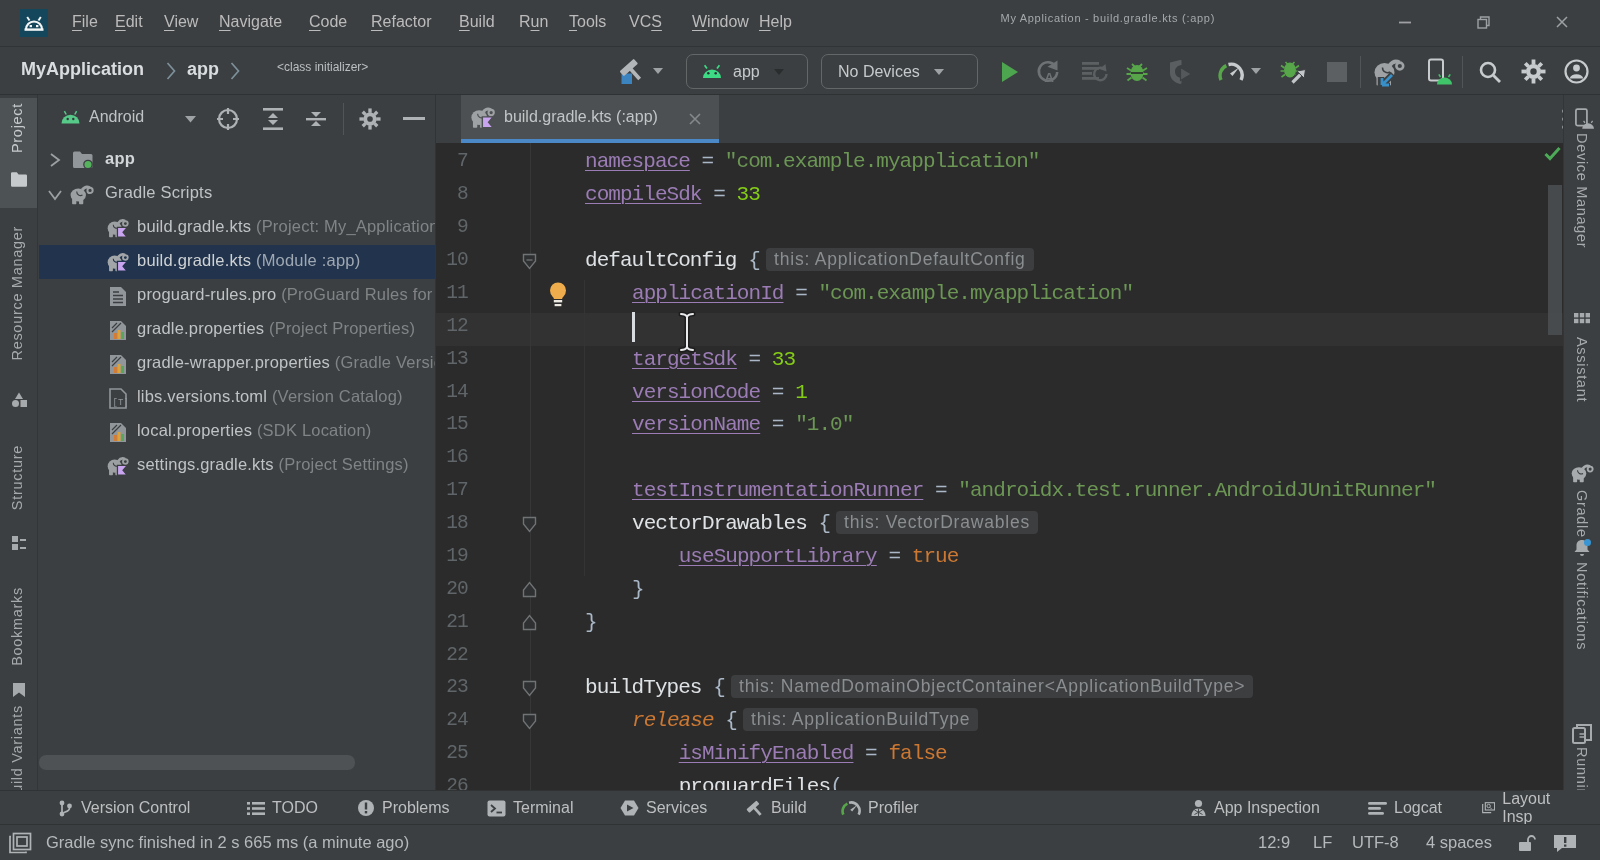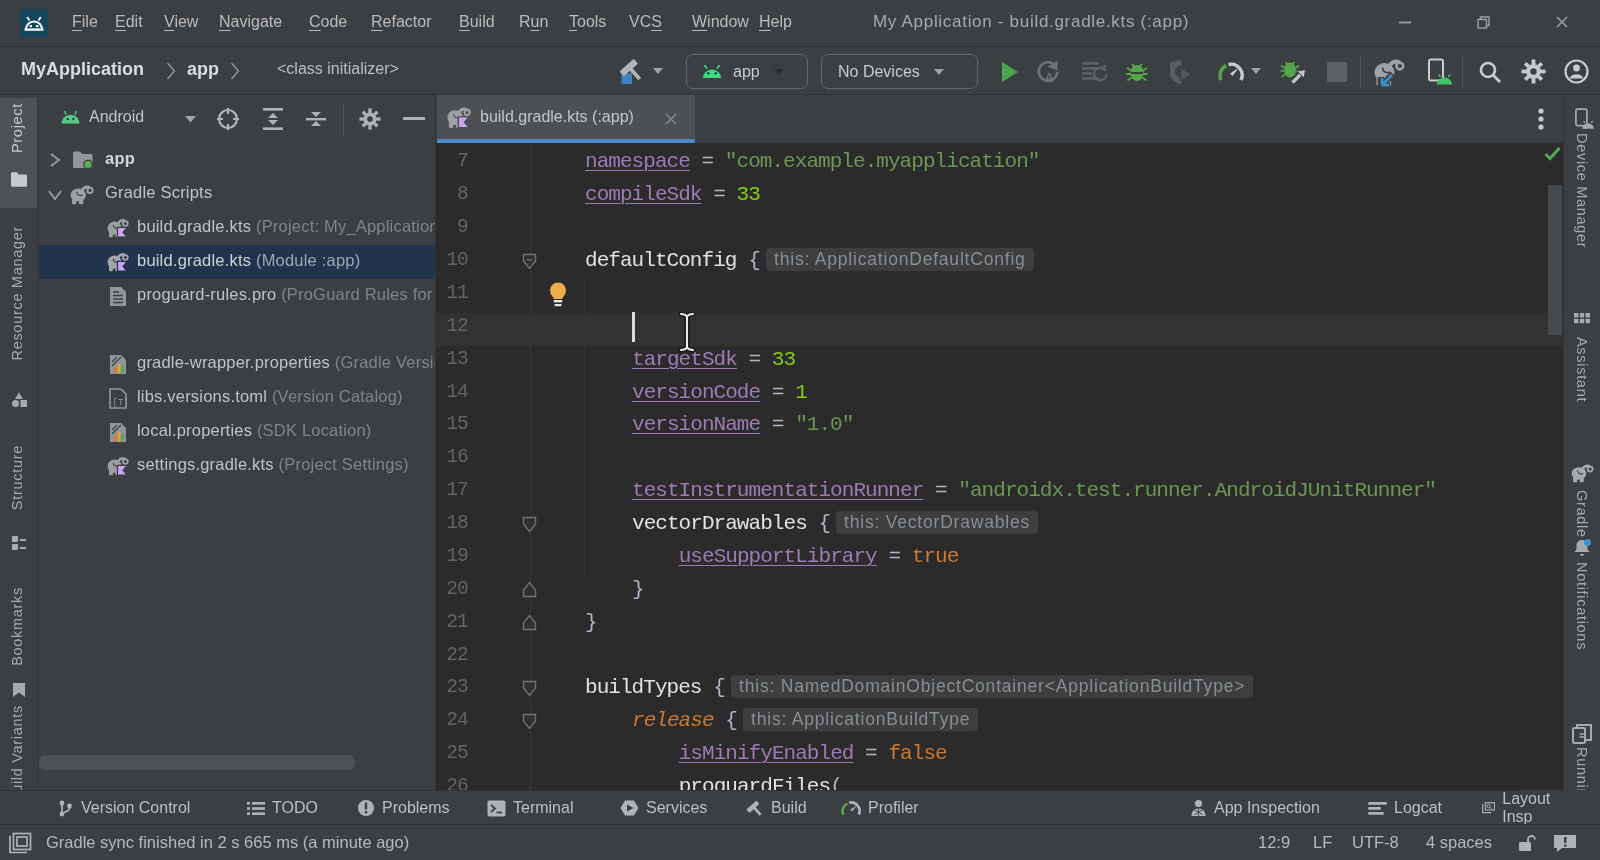--- a/index.html
+++ b/index.html
@@ -3,27 +3,27 @@
 <meta charset="utf-8">
 <style>
   * { box-sizing: border-box; margin:0; padding:0; }
   html,body { width:1600px; height:860px; overflow:hidden; }
   body { background:#3c3f41; font-family:"Liberation Sans",sans-serif; position:relative; }
   .abs { position:absolute; }
   
   #titlebar { left:0; top:0; width:1600px; height:47px; background:#3c3f41; border-bottom:1px solid #313435; }
   .menuitem { position:absolute; top:13px; font-size:16px; color:#bbbbbb; }
   .menuitem u { text-decoration-thickness:1px; text-underline-offset:3px; }
-  #wintitle { position:absolute; top:12px; left:873px; width:342px; text-align:left; font-size:17px; color:#a5a9ac; letter-spacing:0.7px;}
+  #wintitle { position:absolute; top:12px; left:873px; width:342px; text-align:right; font-size:11px; color:#a5a9ac; letter-spacing:0.7px;}
   #toolbar { left:0; top:48px; width:1600px; height:47px; background:#3c3f41; border-bottom:1px solid #2f3233; }
-  .crumb { font-size:16px; color:#c5c8ca; }
+  .crumb { font-size:12px; color:#c5c8ca; }
   .combo { position:absolute; top:6px; height:35px; border:1px solid #646768; border-radius:7px; display:flex; align-items:center; }
   
   #row3 { left:0; top:95px; width:1600px; height:48px; background:#3c3f41; }
-  #tabbar { position:absolute; left:436px; top:0; width:1128px; height:48px; background:#3c3f41; }
+  #tabbar { position:absolute; left:460px; top:0; width:1128px; height:48px; background:#3c3f41; }
   #tab1 { position:absolute; left:1px; top:0; width:258px; height:48px; background:#4c5052; }
   #tabline { position:absolute; left:1px; top:44px; width:258px; height:4px; background:#4a88c7; }
   
   #leftstrip { left:0; top:95px; width:38px; height:695px; background:#3c3f41; border-right:1px solid #323637; overflow:hidden; }
   #rightstrip { left:1563px; top:95px; width:37px; height:695px; background:#3c3f41; border-left:1px solid #323637; overflow:hidden; }
   .vlabel-l { position:absolute; writing-mode:vertical-rl; transform:rotate(180deg); font-size:14.5px; letter-spacing:0.7px; color:#a7aaac; left:9px; white-space:nowrap; }
   .vlabel-r { position:absolute; writing-mode:vertical-rl; font-size:14.5px; letter-spacing:0.7px; color:#a7aaac; left:10px; white-space:nowrap; }
   
   #tree { left:39px; top:143px; width:396px; height:647px; background:#3c3f41; overflow:hidden; }
   .trow { position:absolute; left:0; width:396px; height:34px; font-size:16.5px; letter-spacing:0.2px; color:#c0c3c5; white-space:nowrap; }
@@ -414,20 +414,30 @@
     </div>
 
     <div class="trow" style="top:136px">
       <svg class="ticon" style="left:70px;top:7px" width="18" height="21" viewBox="0 0 18 21">
         <path d="M1 1 H12 L17 6 V20 H1 Z" fill="#90969a"></path>
         <path d="M4 6 H10 M4 9.5 H14 M4 13 H14 M4 16.5 H14" stroke="#3c3f41" stroke-width="1.5"></path>
       </svg>
       <span class="tlabel" style="left:98px">proguard-rules.pro <span class="sec">(ProGuard Rules for "app")</span></span>
     </div>
 
+    <div class="trow" style="top:170px">
+      <svg class="ticon" style="left:70px;top:7px" width="18" height="21" viewBox="0 0 18 21">
+        <path d="M1 1 H12 L17 6 V20 H1 Z" fill="#90969a"></path>
+        <path d="M8 3 L3 8 M12 3 L3 12" stroke="#3c3f41" stroke-width="1.2"></path>
+        <rect x="5" y="13" width="2.8" height="6" fill="#d87b2e"></rect>
+        <rect x="8.6" y="10" width="2.8" height="9" fill="#e0a232"></rect>
+        <rect x="12.2" y="12" width="2.8" height="7" fill="#58a55c"></rect>
+      </svg>
+      <span class="tlabel" style="left:98px">gradle.properties <span class="sec">(Project Properties)</span></span>
+    </div>
 
     <div class="trow" style="top:204px">
       <svg class="ticon" style="left:70px;top:7px" width="18" height="21" viewBox="0 0 18 21">
         <path d="M1 1 H12 L17 6 V20 H1 Z" fill="#90969a"></path>
         <path d="M8 3 L3 8 M12 3 L3 12" stroke="#3c3f41" stroke-width="1.2"></path>
         <rect x="5" y="13" width="2.8" height="6" fill="#d87b2e"></rect>
         <rect x="8.6" y="10" width="2.8" height="9" fill="#e0a232"></rect>
         <rect x="12.2" y="12" width="2.8" height="7" fill="#58a55c"></rect>
       </svg>
       <span class="tlabel" style="left:98px">gradle-wrapper.properties <span class="sec">(Gradle Version)</span></span>
@@ -483,20 +493,21 @@
     <div class="cline" style="top:71px">
       <span class="lnum">9</span>
     </div>
     <div class="cline" style="top:104px">
       <span class="lnum">10</span>
       <span class="code" style="left:149px"><span class="fn">defaultConfig</span> {</span>
       <span class="chip" style="left:330px">this: ApplicationDefaultConfig</span>
     </div>
     <div class="cline" style="top:137px">
       <span class="lnum">11</span>
+      <span class="code" style="left:196px"><span class="prop">applicationId</span> = <span class="str">"com.example.myapplication"</span></span>
     </div>
     <div class="cline" style="top:170px">
       <span class="lnum">12</span>
     </div>
     <div class="cline" style="top:203px">
       <span class="lnum">13</span>
       <span class="code" style="left:196px"><span class="prop">targetSdk</span> = <span class="num">33</span></span>
     </div>
     <div class="cline" style="top:236px">
       <span class="lnum">14</span>

